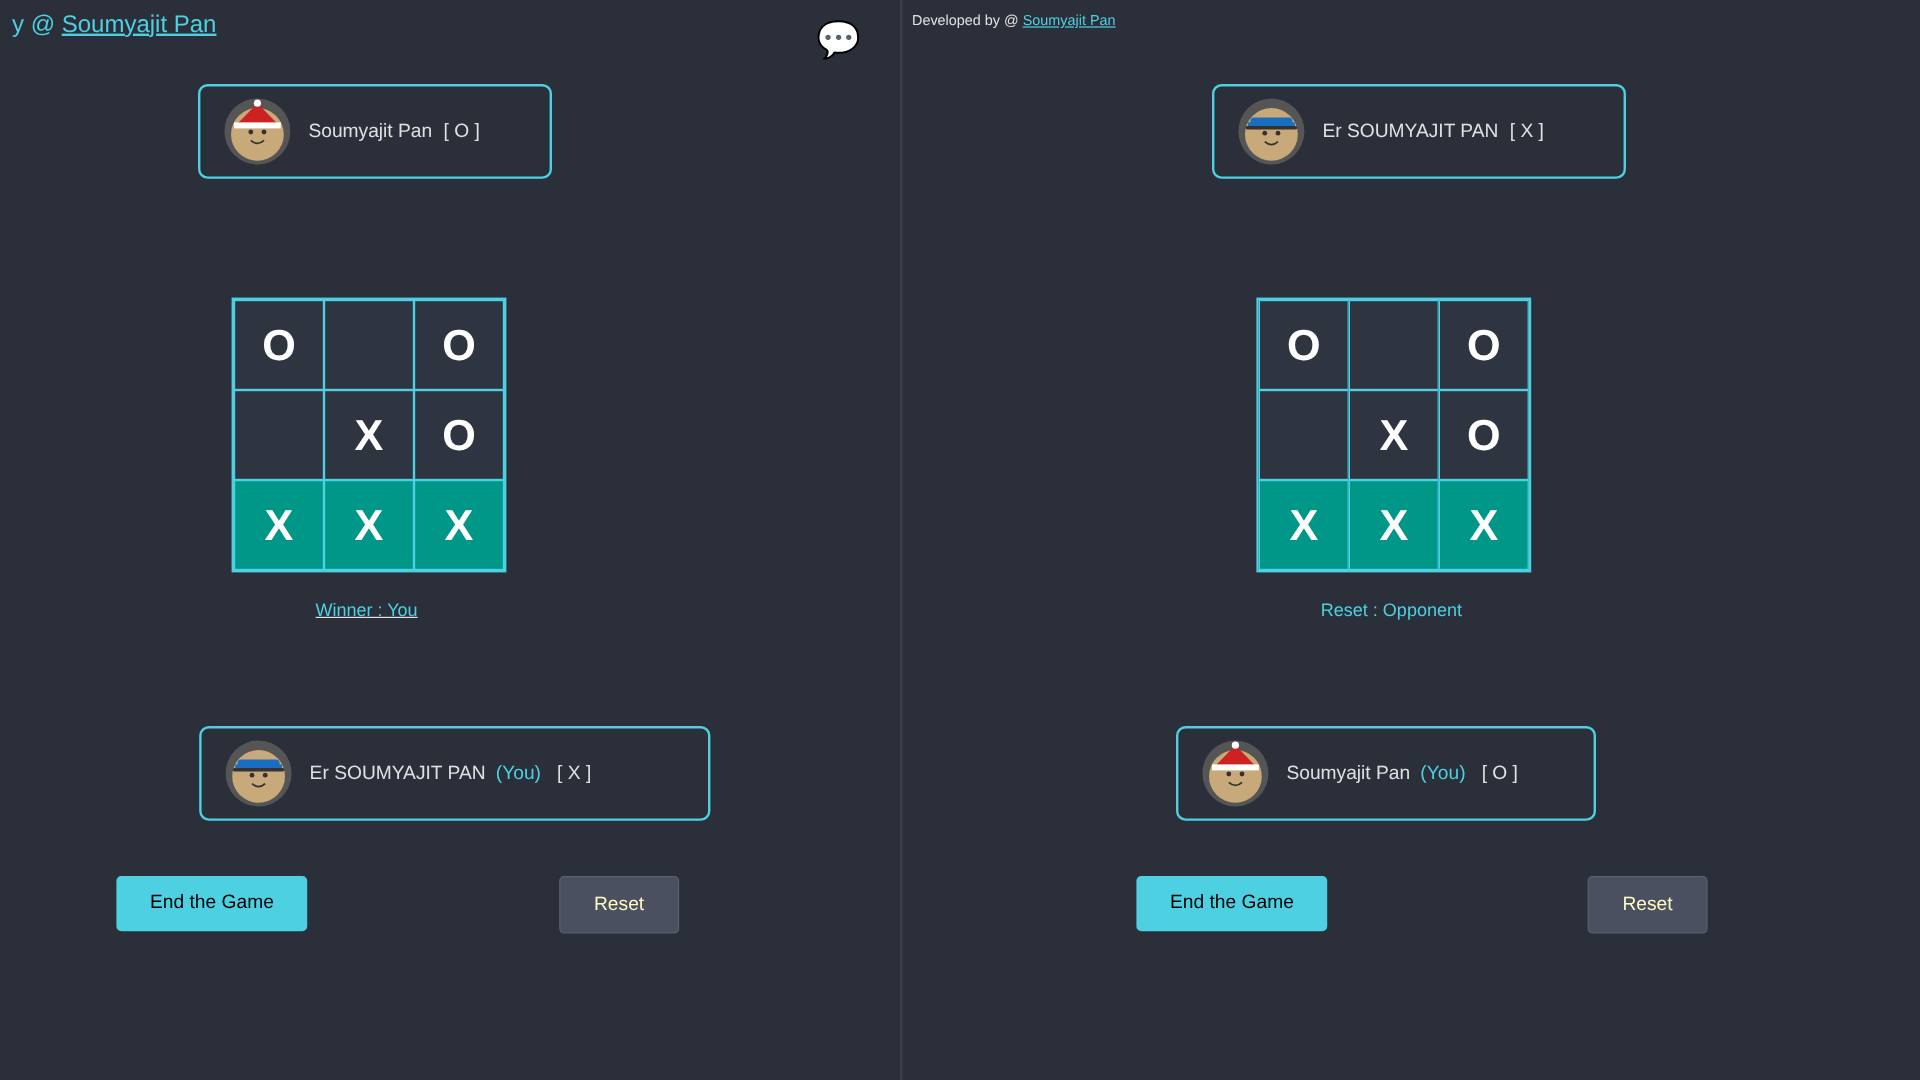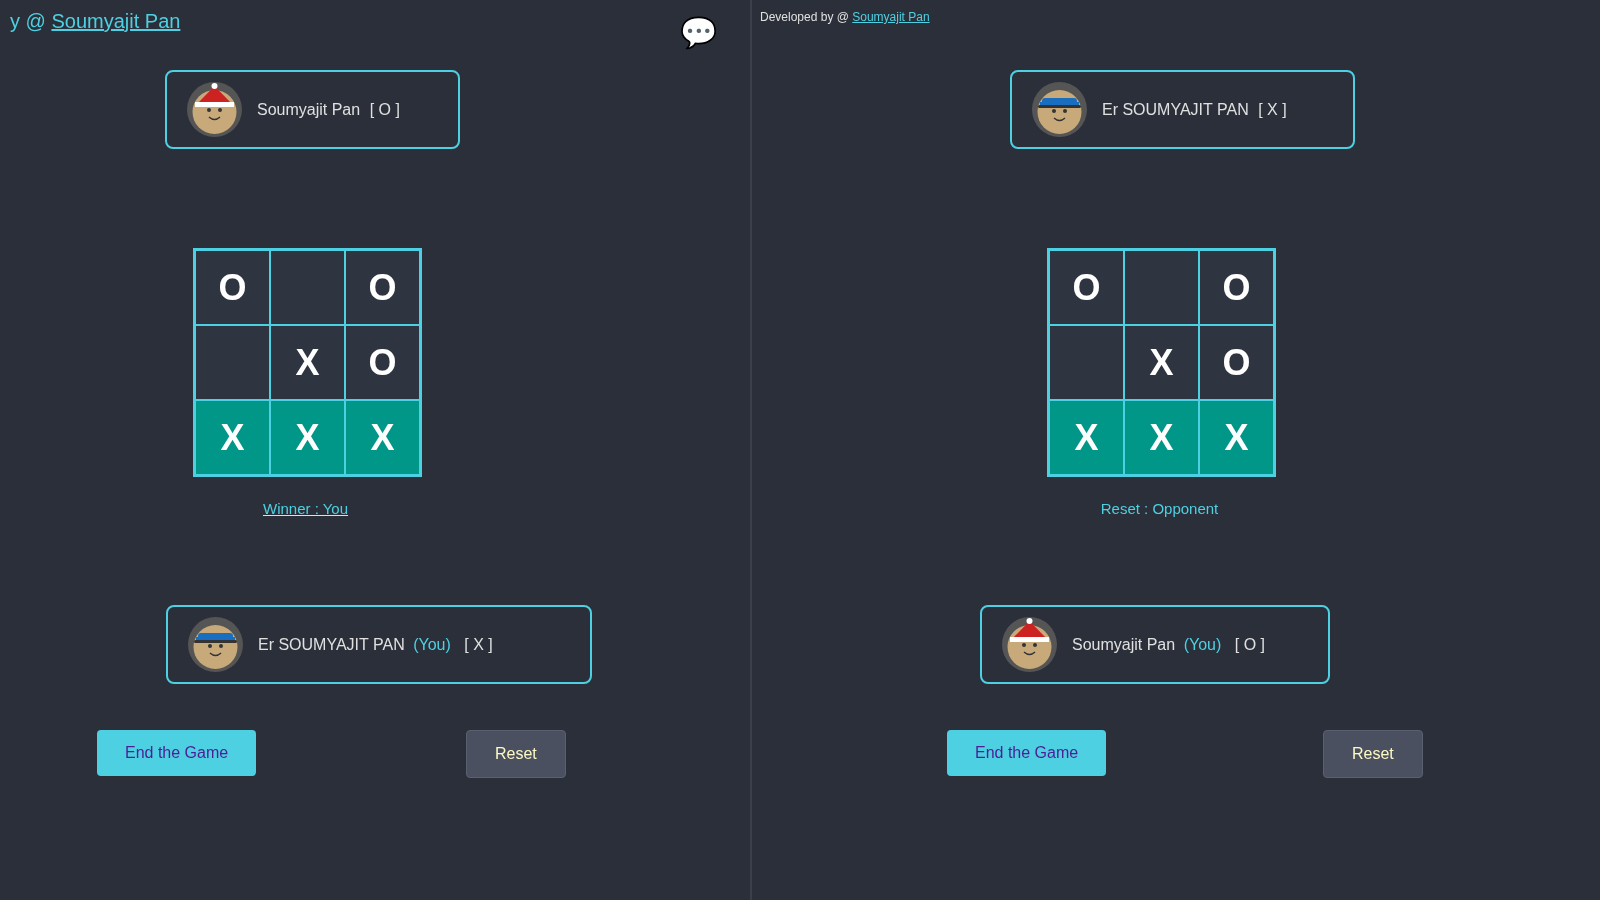--- a/index.html
+++ b/index.html
@@ -187,21 +187,21 @@
       border: none;
       border-radius: 4px;
       padding: 14px 28px;
       font-size: 16px;
       cursor: pointer;
       font-weight: 500;
     }
 
     .btn-end {
       background: #4dd0e1;
-      color: #4c1d95;
+      color: #000000;
     }
 
     .btn-reset {
       background: #4a5060;
       color: #fef9c3;
       border: 1px solid #5a6070;
     }
 
     
     .btn-end-left {

